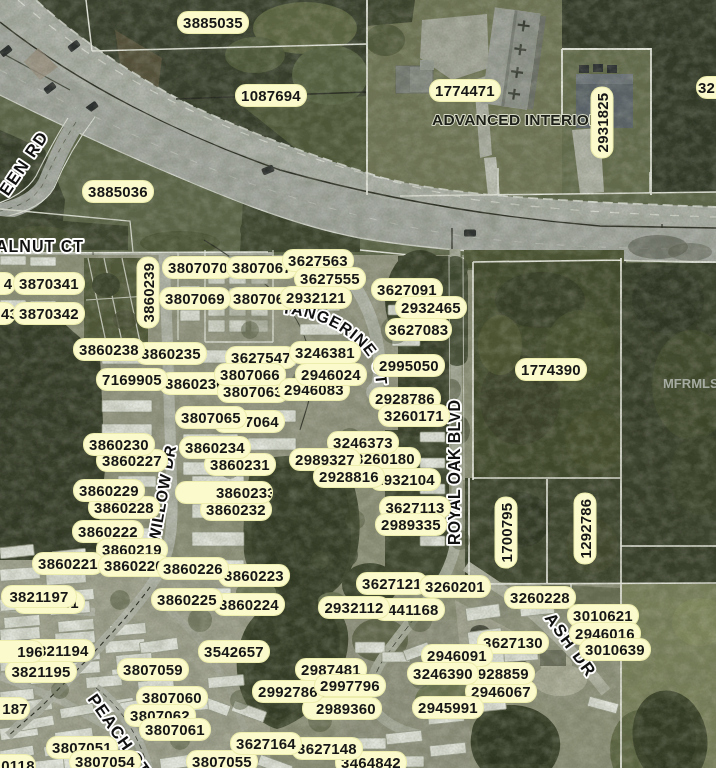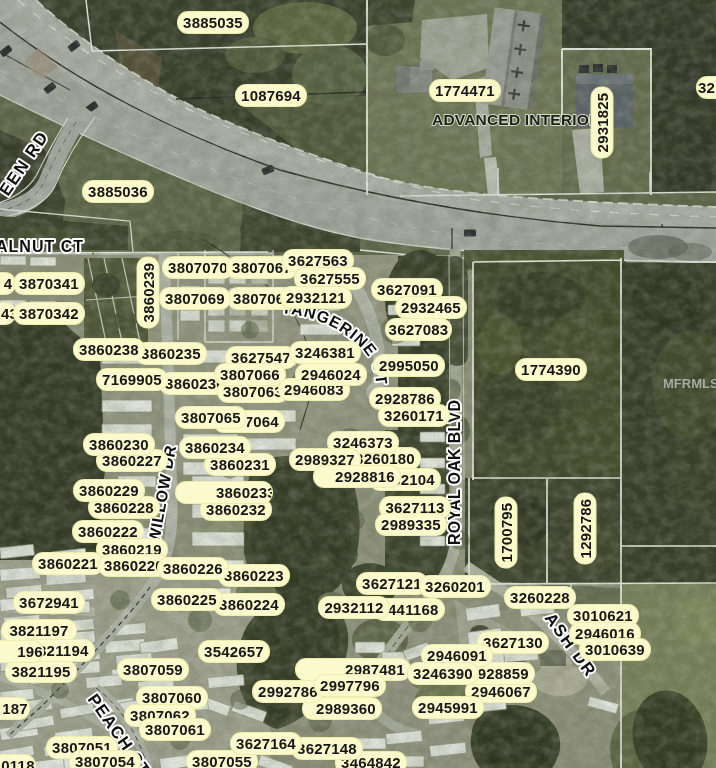--- a/index.html
+++ b/index.html
@@ -384,21 +384,21 @@
 <div class="L" style="left:214px;top:411px;width:70px;z-index:11;">3807064</div>
 <div class="L" style="left:370px;top:388px;width:70px;z-index:10;">2928786</div>
 <div class="L" style="left:379px;top:405px;width:70px;z-index:10;">3260171</div>
 <div class="L" style="left:84px;top:434px;width:70px;z-index:12;">3860230</div>
 <div class="L" style="left:180px;top:437px;width:70px;z-index:12;">3860234</div>
 <div class="L" style="left:97px;top:450px;width:70px;z-index:11;">3860227</div>
 <div class="L" style="left:205px;top:454px;width:70px;z-index:11;">3860231</div>
 <div class="L" style="left:328px;top:432px;width:70px;z-index:12;">3246373</div>
 <div class="L" style="left:290px;top:449px;width:70px;z-index:12;">2989327</div>
 <div class="L" style="left:350px;top:448px;width:70px;z-index:11;">3260180</div>
-<div class="L" style="left:314px;top:466px;width:70px;z-index:12;padding-left:16px;">2928816</div>
+<div class="L" style="left:314px;top:466px;width:70px;z-index:12;">2928816</div>
 <div class="L" style="left:370px;top:469px;width:70px;z-index:11;">2932104</div>
 <div class="L" style="left:74px;top:480px;width:70px;z-index:12;">3860229</div>
 <div class="L" style="left:176px;top:482px;width:56px;z-index:12;padding-left:40px;">3860233</div>
 <div class="L" style="left:89px;top:497px;width:70px;z-index:11;">3860228</div>
 <div class="L" style="left:201px;top:499px;width:70px;z-index:11;">3860232</div>
 <div class="L" style="left:380px;top:497px;width:70px;z-index:10;">3627113</div>
 <div class="L" style="left:376px;top:514px;width:70px;z-index:10;">2989335</div>
 <div class="L" style="left:73px;top:521px;width:70px;z-index:10;">3860222</div>
 <div class="L" style="left:97px;top:539px;width:70px;z-index:11;">3860219</div>
 <div class="L" style="left:33px;top:553px;width:70px;z-index:12;">3860221</div>
@@ -406,29 +406,29 @@
 <div class="L" style="left:158px;top:558px;width:70px;z-index:12;">3860226</div>
 <div class="L" style="left:219px;top:565px;width:70px;z-index:11;">3860223</div>
 <div class="L" style="left:152px;top:589px;width:70px;z-index:12;">3860225</div>
 <div class="L" style="left:214px;top:594px;width:70px;z-index:11;">3860224</div>
 <div class="L" style="left:14px;top:592px;width:70px;z-index:10;">3672941</div>
 <div class="L" style="left:357px;top:573px;width:70px;z-index:11;">3627121</div>
 <div class="L" style="left:420px;top:576px;width:70px;z-index:12;">3260201</div>
 <div class="L" style="left:505px;top:587px;width:70px;z-index:10;">3260228</div>
 <div class="L" style="left:319px;top:597px;width:70px;z-index:12;">2932112</div>
 <div class="L" style="left:374px;top:599px;width:70px;z-index:11;">3441168</div>
-<div class="L" style="left:2px;top:620px;width:74px;z-index:10;">3821197</div>
+<div class="L" style="left:2px;top:586px;width:74px;z-index:10;">3821197</div>
 <div class="L" style="left:24px;top:640px;width:70px;z-index:11;">3821194</div>
 <div class="L" style="left:0px;top:641px;width:26px;z-index:12;border-top-left-radius:0;border-bottom-left-radius:0;padding-left:17px;">196</div>
 <div class="L" style="left:6px;top:661px;width:70px;z-index:10;">3821195</div>
 <div class="L" style="left:568px;top:605px;width:70px;z-index:10;">3010621</div>
 <div class="L" style="left:570px;top:623px;width:70px;z-index:10;">2946016</div>
 <div class="L" style="left:580px;top:639px;width:70px;z-index:10;">3010639</div>
 <div class="L" style="left:199px;top:641px;width:70px;z-index:10;">3542657</div>
-<div class="L" style="left:296px;top:659px;width:70px;z-index:10;padding-left:44px;">2987481</div>
+<div class="L" style="left:296px;top:659px;width:70px;z-index:10;">2987481</div>
 <div class="L" style="left:478px;top:632px;width:70px;z-index:10;">3627130</div>
 <div class="L" style="left:422px;top:645px;width:70px;z-index:12;">2946091</div>
 <div class="L" style="left:0px;top:698px;width:28px;z-index:10;border-top-left-radius:0;border-bottom-left-radius:0;padding-left:1px;">187</div>
 <div class="L" style="left:118px;top:659px;width:70px;z-index:10;text-align:center;">3807059</div>
 <div class="L" style="left:408px;top:663px;width:70px;z-index:12;">3246390</div>
 <div class="L" style="left:464px;top:663px;width:70px;z-index:11;">2928859</div>
 <div class="L" style="left:466px;top:681px;width:70px;z-index:10;">2946067</div>
 <div class="L" style="left:253px;top:681px;width:70px;z-index:11;">2992786</div>
 <div class="L" style="left:315px;top:675px;width:70px;z-index:12;">2997796</div>
 <div class="L" style="left:413px;top:697px;width:70px;z-index:10;">2945991</div>

